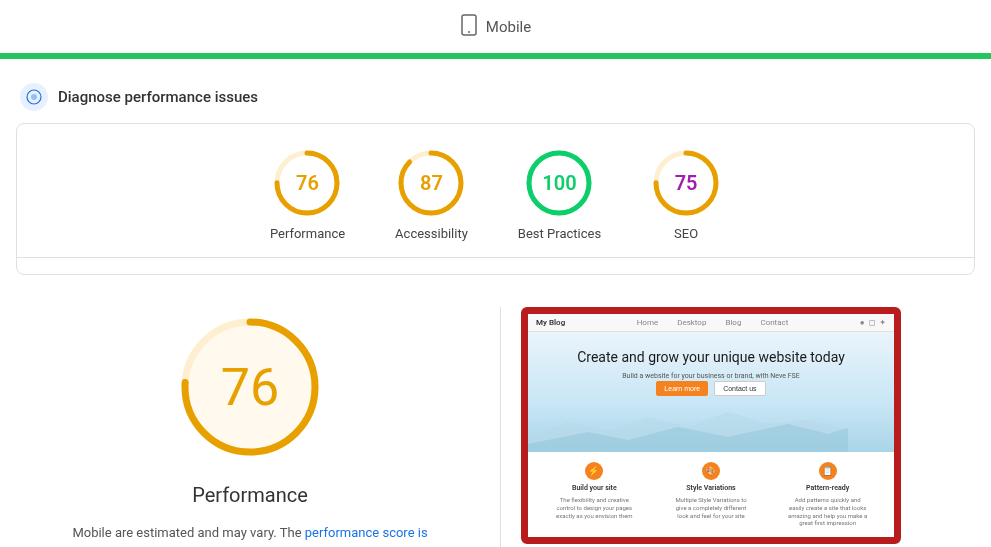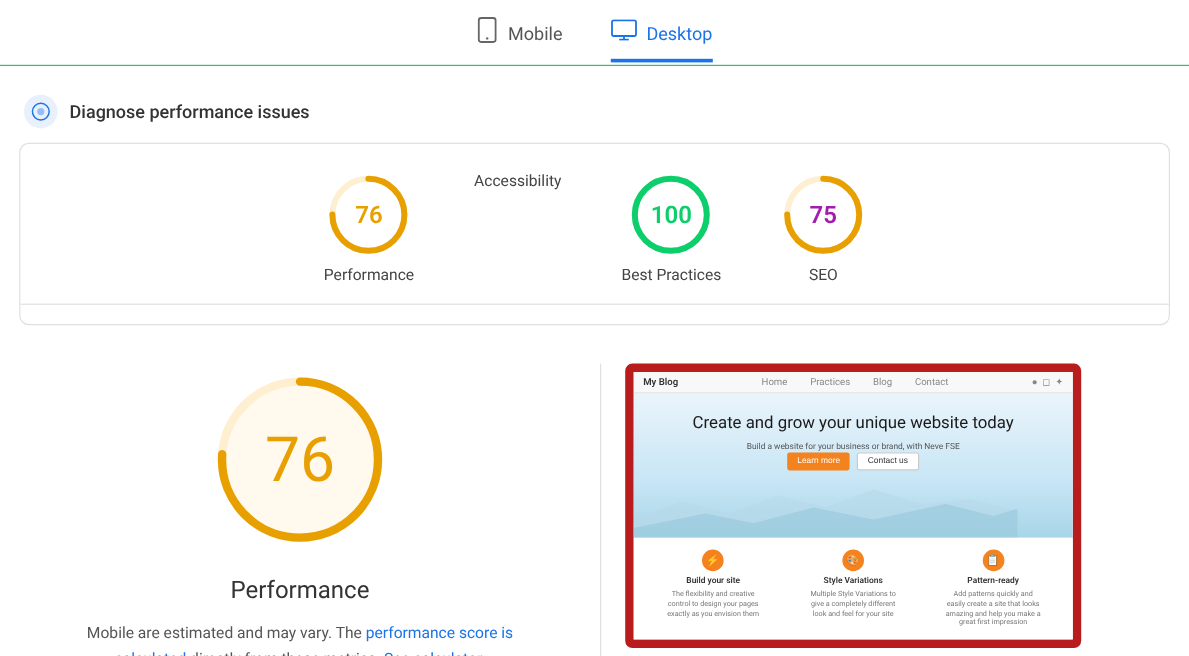--- a/index.html
+++ b/index.html
@@ -13,21 +13,21 @@
       overflow-x: hidden;
     }
 
     
     .tab-bar {
       display: flex;
       justify-content: center;
       align-items: center;
       gap: 40px;
       padding: 14px 0 0 0;
-      border-bottom: 1px solid #22c55e;
+      border-bottom: 6px solid #22c55e;
       margin-bottom: 16px;
     }
     .tab {
       display: flex;
       align-items: center;
       gap: 8px;
       padding-bottom: 10px;
       cursor: pointer;
       color: #555;
       font-size: 15px;
@@ -316,30 +316,20 @@
 <div class="tab-bar">
   <div class="tab">
     <span class="tab-icon">
       <svg width="18" height="22" viewBox="0 0 18 22" fill="none">
         <rect x="2" y="1" width="14" height="20" rx="2" stroke="#666" stroke-width="1.5" fill="none"></rect>
         <circle cx="9" cy="18" r="1" fill="#666"></circle>
       </svg>
     </span>
     <span>Mobile</span>
   </div>
-  <div class="tab active">
-    <span class="tab-icon">
-      <svg width="22" height="18" viewBox="0 0 22 18" fill="none">
-        <rect x="1" y="1" width="20" height="13" rx="1.5" stroke="#1a73e8" stroke-width="1.5" fill="none"></rect>
-        <line x1="7" y1="17" x2="15" y2="17" stroke="#1a73e8" stroke-width="1.5"></line>
-        <line x1="11" y1="14" x2="11" y2="17" stroke="#1a73e8" stroke-width="1.5"></line>
-      </svg>
-    </span>
-    <span>Desktop</span>
-  </div>
 </div>
 
 <div class="diagnose-row">
   <div class="diagnose-icon">
     <svg width="16" height="16" viewBox="0 0 16 16" fill="none">
       <circle cx="8" cy="8" r="7" stroke="#1a73e8" stroke-width="1.2"></circle>
       <circle cx="8" cy="8" r="3" fill="#1a73e8" opacity="0.4"></circle>
     </svg>
   </div>
   <span class="diagnose-title">Diagnose performance issues</span>
@@ -353,20 +343,27 @@
         <svg viewBox="0 0 70 70">
           <circle cx="35" cy="35" r="30" fill="none" stroke="#fdefd0" stroke-width="5"></circle>
           <circle cx="35" cy="35" r="30" fill="none" stroke="#e8a000" stroke-width="5" stroke-dasharray="188.4" stroke-dashoffset="47" stroke-linecap="round"></circle>
         </svg>
         <span class="score-value" style="color:#e8a000;">76</span>
       </div>
       <span class="score-label">Performance</span>
     </div>
 
     <div class="score-item">
+      <div class="score-circle">
+        <svg viewBox="0 0 70 70">
+          <circle cx="35" cy="35" r="30" fill="none" stroke="#fdefd0" stroke-width="5"></circle>
+          <circle cx="35" cy="35" r="30" fill="none" stroke="#e8a000" stroke-width="5" stroke-dasharray="188.4" stroke-dashoffset="24" stroke-linecap="round"></circle>
+        </svg>
+        <span class="score-value" style="color:#e8a000;">87</span>
+      </div>
       <span class="score-label">Accessibility</span>
     </div>
 
     <div class="score-item">
       <div class="score-circle">
         <svg viewBox="0 0 70 70">
           <circle cx="35" cy="35" r="30" fill="none" stroke="#d4f7e5" stroke-width="5"></circle>
           <circle cx="35" cy="35" r="30" fill="none" stroke="#0cce6b" stroke-width="5" stroke-dasharray="188.4" stroke-dashoffset="0" stroke-linecap="round"></circle>
         </svg>
         <span class="score-value" style="color:#0cce6b;">100</span>
@@ -419,21 +416,21 @@
 
   <div class="vertical-divider"></div>
 
   <div class="right-panel">
     <div class="website-preview">
 
       <div class="browser-bar">
         <span class="browser-logo">My Blog</span>
         <div class="browser-nav">
           <span>Home</span>
-          <span>Practices</span>
+          <span>Desktop</span>
           <span>Blog</span>
           <span>Contact</span>
         </div>
         <div class="browser-social">
           <span>●</span>
           <span>◻</span>
           <span>✦</span>
         </div>
       </div>
 

